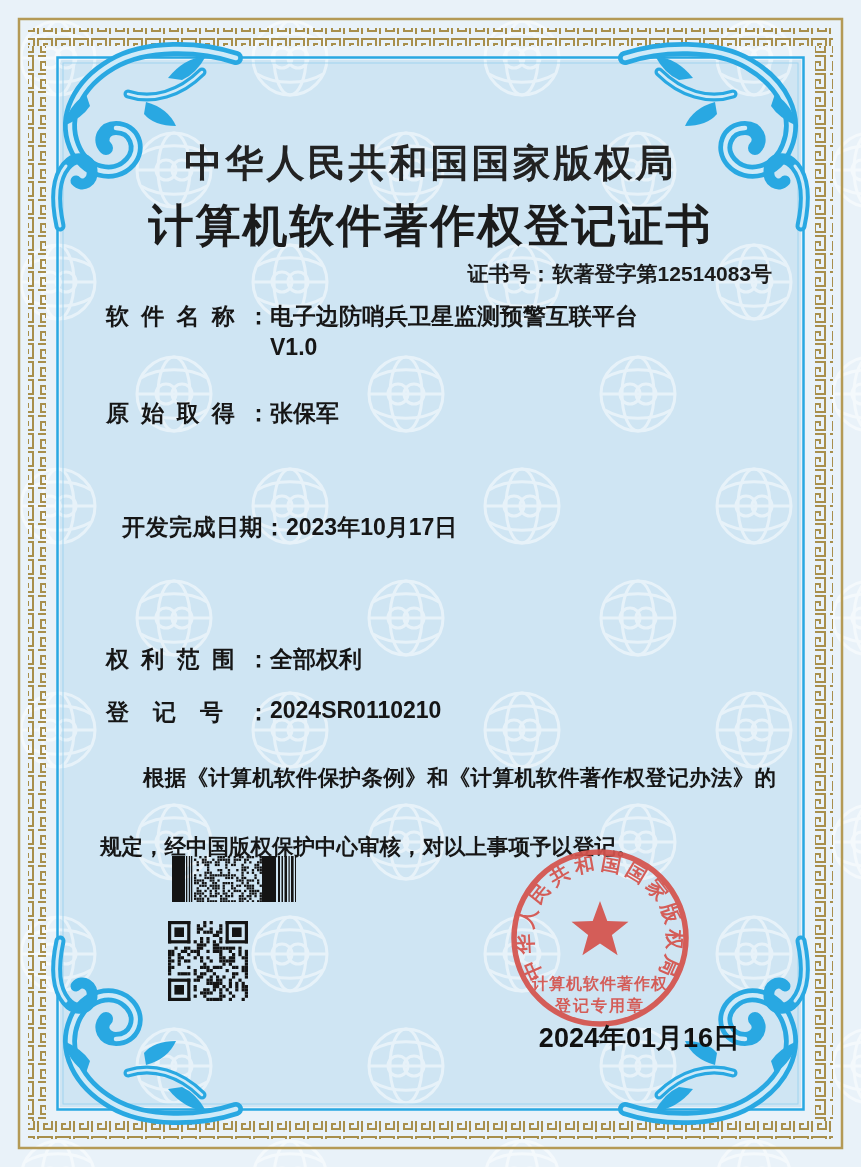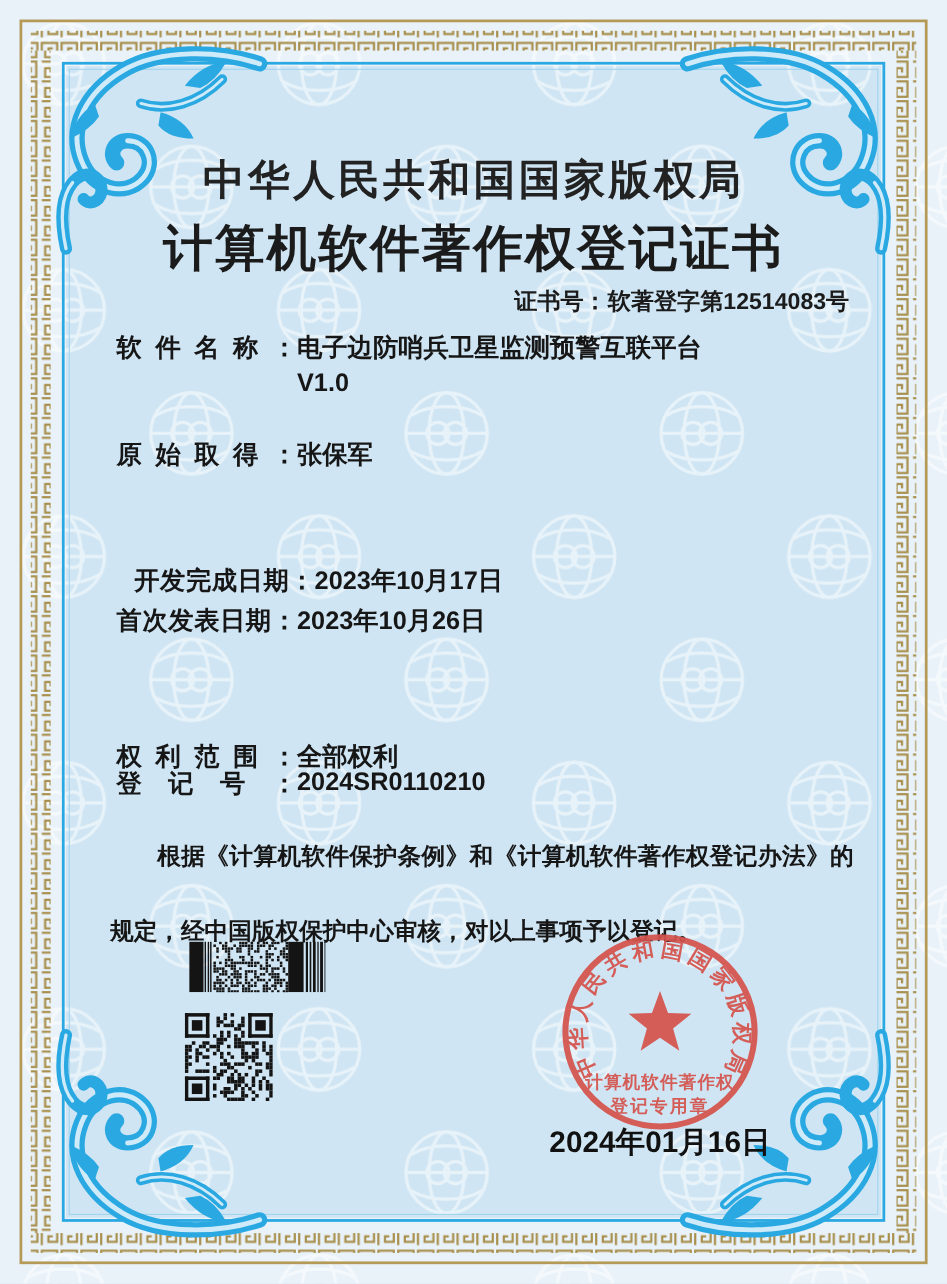--- a/index.html
+++ b/index.html
@@ -23,29 +23,29 @@
   }
   .certno{
     position:absolute;right:89px;top:260px;font-size:21px;font-weight:bold;color:#1b1b1b;
     white-space:nowrap;
   }
   .certno .lbl{margin-right:1px;}
   .field{position:absolute;left:106px;font-size:23px;font-weight:bold;white-space:nowrap;color:#161616;}
   .flabel{display:inline-block;width:164px;text-align:justify;text-align-last:justify;vertical-align:top;}
   .fvalue{display:inline-block;vertical-align:top;}
   .r0{top:301px;} .r1{top:398px;} .r2{top:512px;margin-left:16px;} .r3{top:549px;}
-  .r4{top:598px;} .r5{top:672px;} .r6{top:697px;}
+  .r4{top:598px;} .r5{top:644px;} .r6{top:697px;}
   .name-line2{position:absolute;left:270px;top:334px;font-size:23px;font-weight:bold;color:#161616;}
   .statement{
     position:absolute;left:100px;top:744px;width:676px;
     font-size:21.5px;font-weight:bold;line-height:69px;text-indent:2em;
     color:#161616;text-align:justify;
   }
   .issue-date{
-    position:absolute;left:460px;top:1020px;width:280px;text-align:center;
+    position:absolute;left:460px;top:1020px;width:280px;text-align:right;
     font-size:27px;font-weight:bold;color:#111;
   }
   .barcode{position:absolute;left:172px;top:856px;}
   .qrcode{position:absolute;left:168px;top:921px;}
   .seal{position:absolute;left:505px;top:843px;opacity:.93;}
 </style>
 </head>
 <body>
 
 <div class="page">
@@ -122,23 +122,20 @@
     <div class="field r0">
       <span class="flabel">软件名称：</span><span class="fvalue">电子边防哨兵卫星监测预警互联平台</span>
     </div>
     <div class="name-line2">V1.0</div>
 
     <div class="field r1">
       <span class="flabel">原始取得：</span><span class="fvalue">张保军</span>
     </div>
     <div class="field r2">
       <span class="flabel">开发完成日期：</span><span class="fvalue">2023年10月17日</span>
-    </div>
-    <div class="field r3">
-      <span class="flabel">首次发表日期：</span><span class="fvalue">2023年10月26日</span>
     </div>
     <div class="field r5">
       <span class="flabel">权利范围：</span><span class="fvalue">全部权利</span>
     </div>
     <div class="field r6">
       <span class="flabel">登记号：</span><span class="fvalue">2024SR0110210</span>
     </div>
 
     <div class="statement">根据《计算机软件保护条例》和《计算机软件著作权登记办法》的规定，经中国版权保护中心审核，对以上事项予以登记。</div>
 

